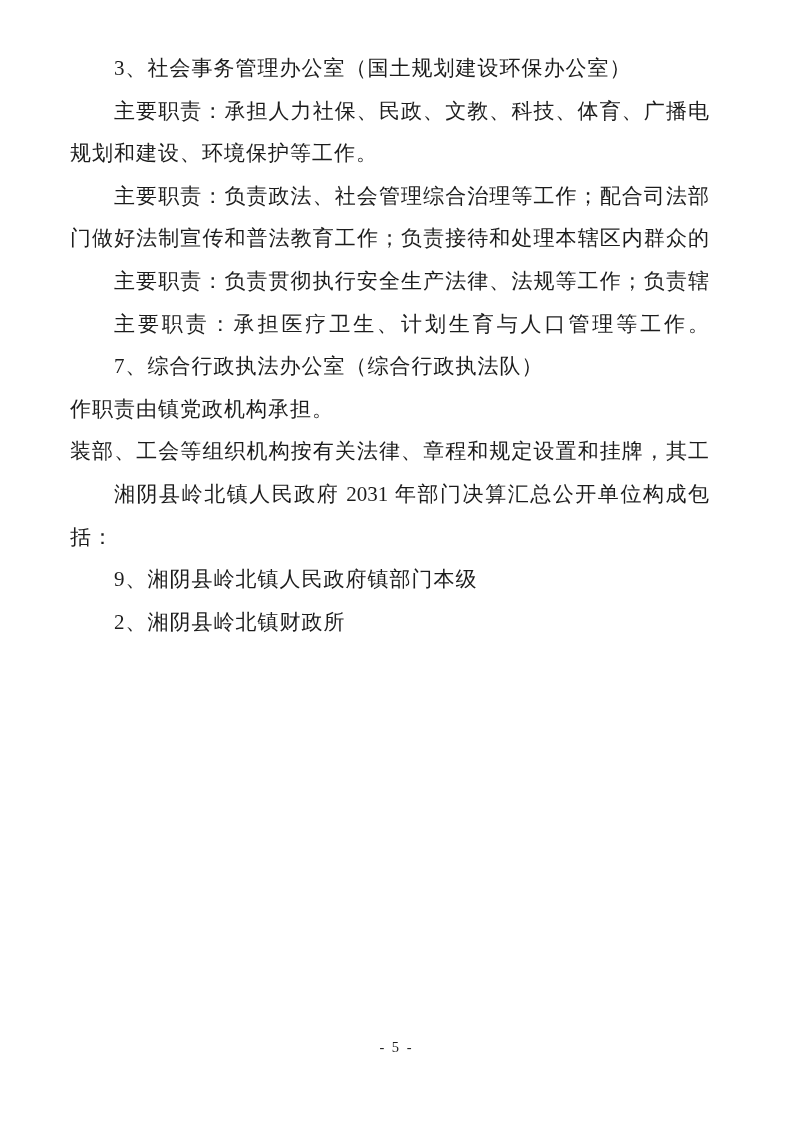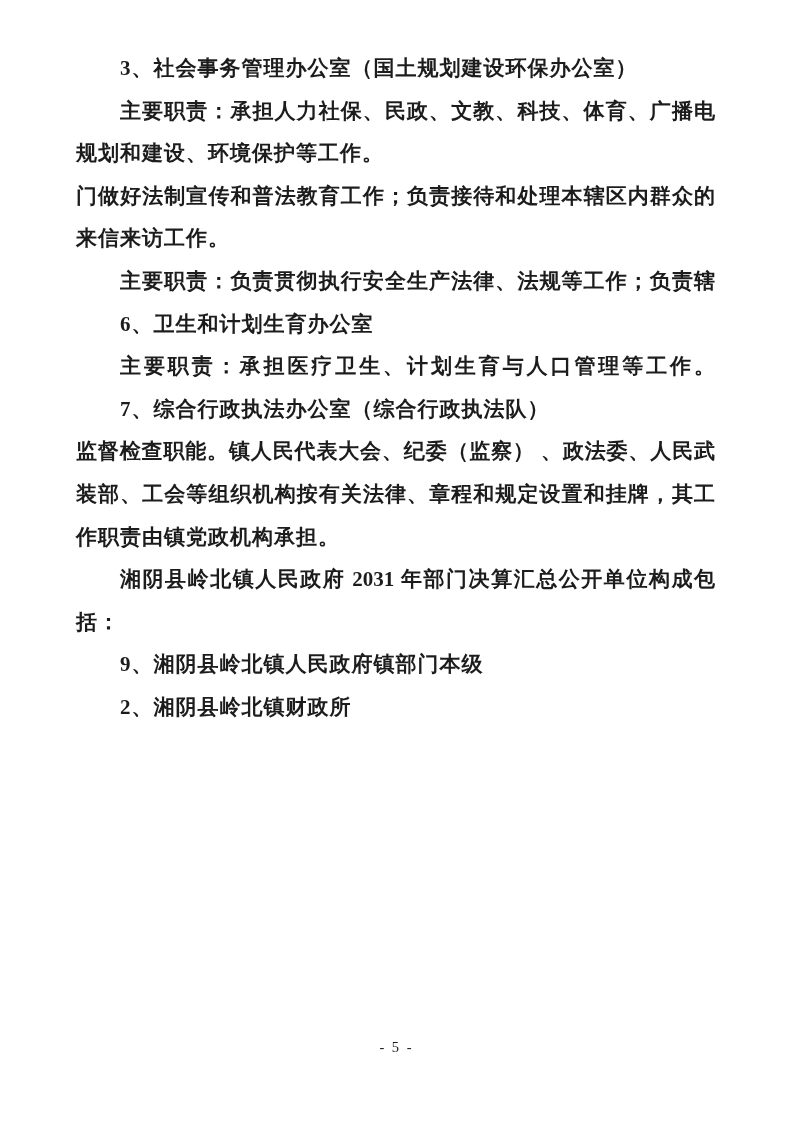--- a/index.html
+++ b/index.html
@@ -11,24 +11,23 @@
     position: relative;
     width: 793px;
     height: 1122px;
     background: #ffffff;
     overflow: hidden;
     font-family: "Liberation Serif", "DejaVu Serif", serif;
     color: #1c1c1c;
   }
   .doc-body {
     position: absolute;
-    left: 76px;
+    left: 70px;
     top: 47px;
     width: 639px;
-    font-weight: bold;
   }
   .line {
     height: 42.6px;
     line-height: 42.6px;
     font-size: 21px;
     letter-spacing: 1px;
     white-space: nowrap;
     text-align: left;
   }
   .line.indent {
@@ -55,28 +54,26 @@
   }
 </style>
 </head>
 <body>
 
 <div class="page">
   <div class="doc-body">
       <div class="line indent">3、社会事务管理办公室（国土规划建设环保办公室）</div>
       <div class="line indent stretch">主要职责：承担人力社保、民政、文教、科技、体育、广播电</div>
       <div class="line">规划和建设、环境保护等工作。</div>
+      <div class="line indent stretch">主要职责：负责政法、社会管理综合治理等工作；配合司法部</div>
       <div class="line stretch">门做好法制宣传和普法教育工作；负责接待和处理本辖区内群众的</div>
-      <div class="line">来信来访工作。</div>
       <div class="line indent stretch">主要职责：负责贯彻执行安全生产法律、法规等工作；负责辖</div>
-      <div class="line indent">6、卫生和计划生育办公室</div>
       <div class="line indent stretch">主要职责：承担医疗卫生、计划生育与人口管理等工作。</div>
       <div class="line indent">7、综合行政执法办公室（综合行政执法队）</div>
-      <div class="line stretch">监督检查职能。镇人民代表大会、纪委（监察） 、政法委、人民武</div>
+      <div class="line">作职责由镇党政机构承担。</div>
       <div class="line stretch">装部、工会等组织机构按有关法律、章程和规定设置和挂牌，其工</div>
-      <div class="line">作职责由镇党政机构承担。</div>
       <div class="line indent stretch">湘阴县岭北镇人民政府 2031 年部门决算汇总公开单位构成包</div>
       <div class="line">括：</div>
       <div class="line indent">9、湘阴县岭北镇人民政府镇部门本级</div>
       <div class="line indent">2、湘阴县岭北镇财政所</div>
     </div>
   <div class="page-number">- 5 -</div>
 </div>
 
 </body></html>

